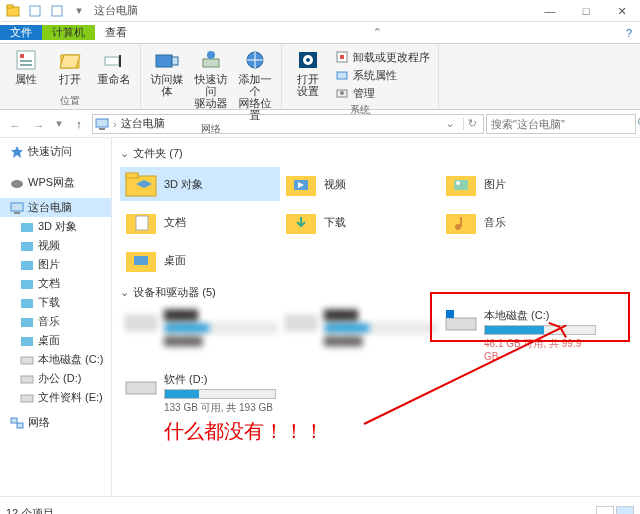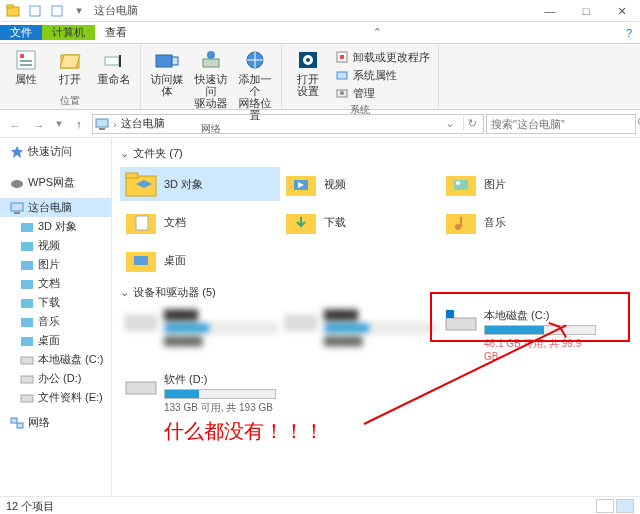--- a/index.html
+++ b/index.html
@@ -53,21 +53,21 @@
 .drv{width:160px;display:flex;gap:6px;padding:2px 4px;margin-bottom:6px}
 .dic{width:34px;height:30px;flex-shrink:0}
 .dinfo{flex:1;display:flex;flex-direction:column;gap:2px}
 .dbar{height:10px;border:1px solid #bcbcbc;background:#eee;position:relative}
 .dbar .fill{position:absolute;left:0;top:0;bottom:0;background:#26a0da}
 .dsub{font-size:10px;color:#666}
 .blur{filter:blur(3px)}
 .redbox{position:absolute;border:2px solid #e60000}
 .redline{position:absolute;background:#e60000;height:2px;transform-origin:left center}
 .anno{position:absolute;color:#e60000;font-size:20px;font-weight:400}
-.status{height:18px;border-top:1px solid #e8e8e8;display:flex;align-items:center;padding:9px 6px;font-size:10px;color:#555;justify-content:space-between}
+.status{height:18px;border-top:1px solid #e8e8e8;display:flex;align-items:flex-start;padding:9px 6px;font-size:10px;color:#555;justify-content:space-between}
 .status .vw{display:flex;gap:2px}
 .status .vw div{width:18px;height:14px;border:1px solid #ccc}
 
 svg{display:block}
 </style>
 </head>
 <body>
 
 <div class="titlebar">
   <div class="qat">

